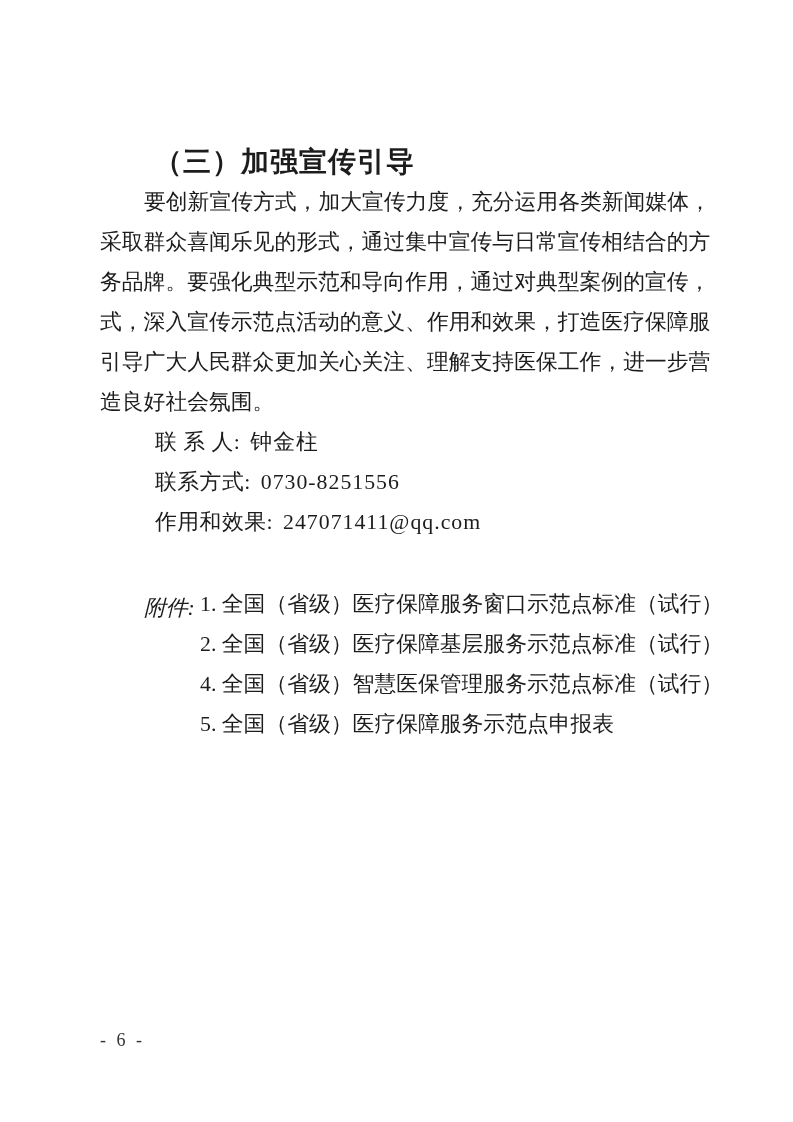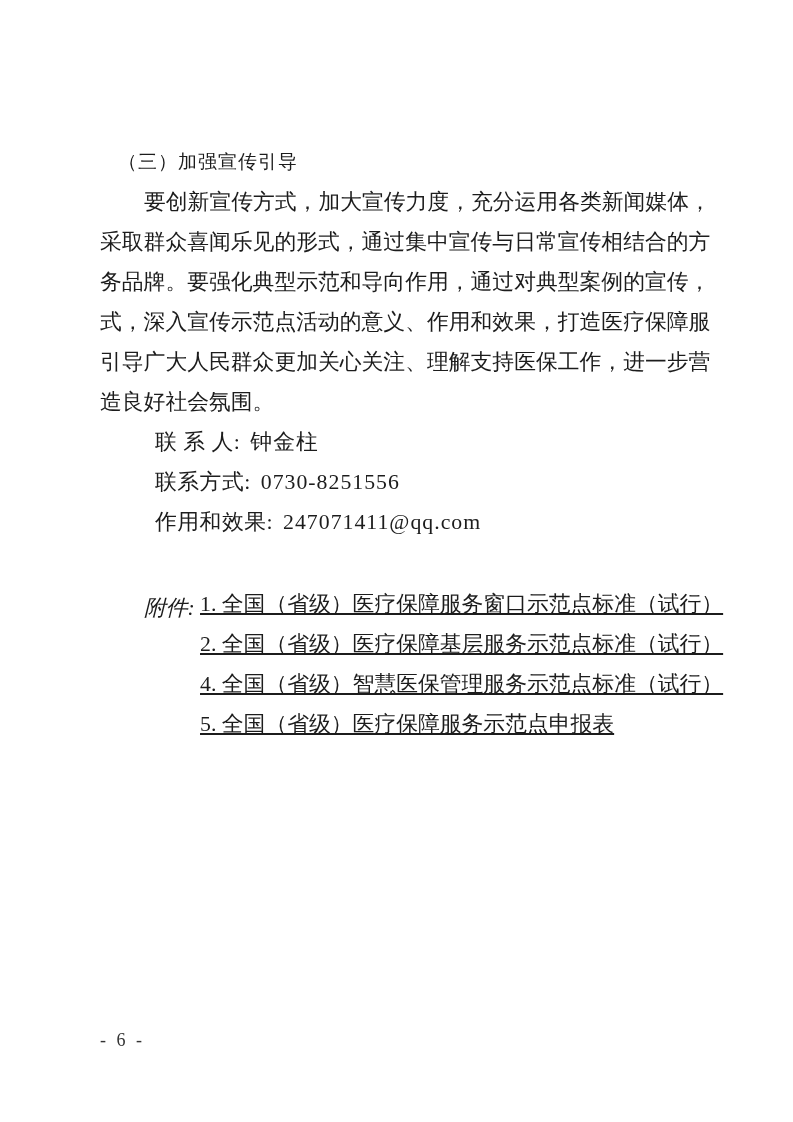--- a/index.html
+++ b/index.html
@@ -14,23 +14,23 @@
   }
   .content {
     position: absolute;
     left: 100px;
     top: 142px;
     width: 614px;
     font-size: 21.8px;
   }
   .heading {
     line-height: 40px;
-    font-weight: 400;
-    font-size: 19px;
-    margin-left: 18px;
+    font-weight: 700;
+    font-size: 28px;
+    margin-left: 54px;
     letter-spacing: 1px;
     white-space: nowrap;
   }
   .para-line {
     line-height: 40px;
     white-space: nowrap;
   }
   .para-line.indent { text-indent: 44px; }
   .contact-row {
     line-height: 40px;
@@ -48,21 +48,20 @@
     position: absolute;
     left: 0;
     top: 4px;
     line-height: 40px;
     font-style: italic;
   }
   .attach-list { margin-left: 56px; }
   .attach-item {
     line-height: 40px;
     white-space: nowrap;
-    text-decoration: underline;
   }
   .page-number {
     position: absolute;
     left: 100px;
     top: 1030px;
     font-size: 18px;
     letter-spacing: 3px;
     line-height: 20px;
     color: #333333;
   }

